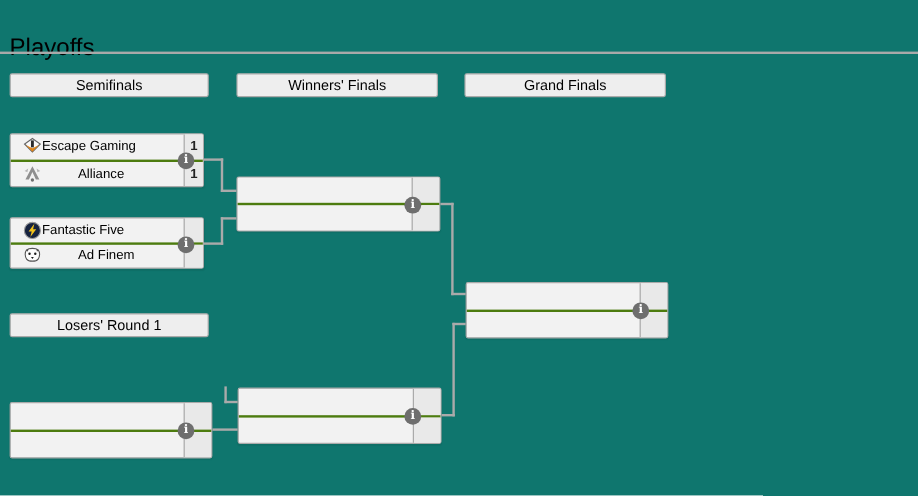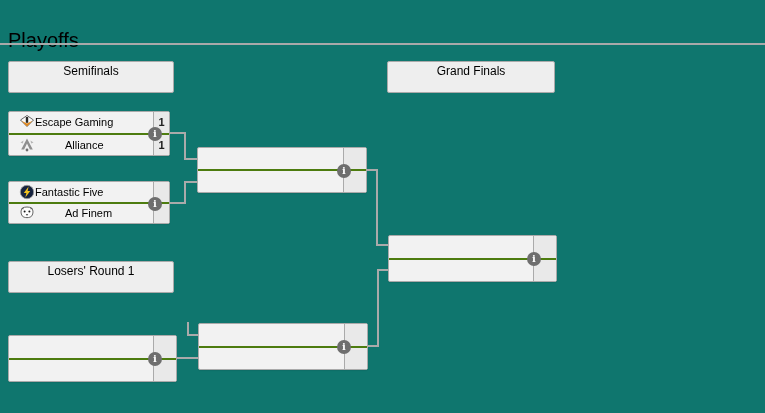--- a/index.html
+++ b/index.html
@@ -2,21 +2,21 @@
 <html><head>
 <meta charset="utf-8">
 <style>
   html,body{margin:0;padding:0;background:#fff;}
   body{font-family:"Liberation Sans","DejaVu Sans",sans-serif;color:#000;}
   #stage{position:relative;width:765px;height:413px;background:#0f766e;overflow:hidden;}
 
   .page-title{position:absolute;left:8px;top:12px;font-size:20px;font-weight:400;color:#000;}
   .title-rule{position:absolute;left:0;top:43px;width:765px;height:2px;background:#a9a9a9;}
 
-  .round-header{position:absolute;height:32px;box-sizing:border-box;border:1px solid #aaa;
+  .round-header{position:absolute;height:20px;box-sizing:border-box;border:1px solid #aaa;
     border-radius:2px;background:#eee;text-align:center;font-size:12px;line-height:18px;color:#000;}
   .rh-sf{left:8px;top:61px;width:166px;}
   .rh-wf{left:197px;top:61px;width:168px;}
   .rh-gf{left:387px;top:61px;width:168px;}
   .rh-lr1{left:8px;top:261px;width:166px;}
   .rh-lf{left:197px;top:261px;width:168px;}
 
   .match{position:absolute;box-sizing:border-box;border:1px solid #aaa;border-radius:2px;
     background:#f2f2f2;display:flex;flex-direction:column;box-shadow:0 1px 1px rgba(0,0,0,0.07);}
   .m-sf1{left:8px;top:111px;width:162px;height:45px;}
@@ -71,20 +71,21 @@
 </style>
 </head>
 <body>
 
 <div id="stage">
 
   <h2 class="page-title">Playoffs</h2>
   <div class="title-rule"></div>
 
   <div class="round-header rh-sf">Semifinals</div>
+  <div class="round-header rh-wf">Winners' Finals</div>
   <div class="round-header rh-gf">Grand Finals</div>
   <div class="round-header rh-lr1">Losers' Round 1</div>
 
   <div class="match m-sf1">
     <div class="row top">
       <span class="logo">
         <svg width="16" height="16" viewBox="0 0 16 16">
           <polygon points="8,1.5 14.5,6 8,12.5 1.5,6" fill="#fafafa" stroke="#666" stroke-width="1"></polygon>
           <polygon points="2.5,6.8 8,12.5 13.5,6.8 8,9.6" fill="#e0861a"></polygon>
           <rect x="6.8" y="3" width="2.4" height="5.8" fill="#2a2a2a"></rect>

